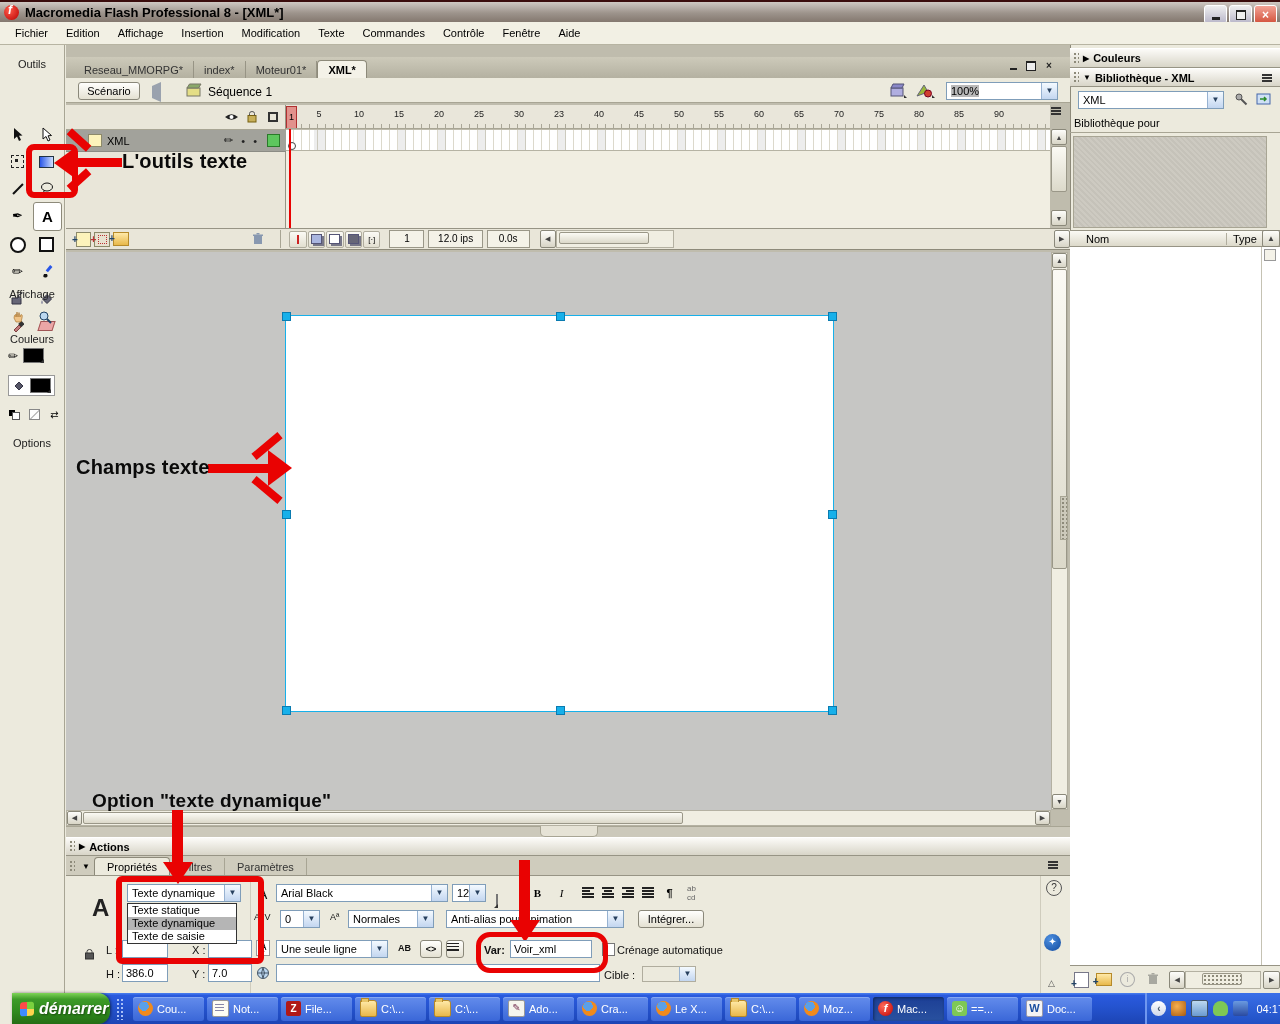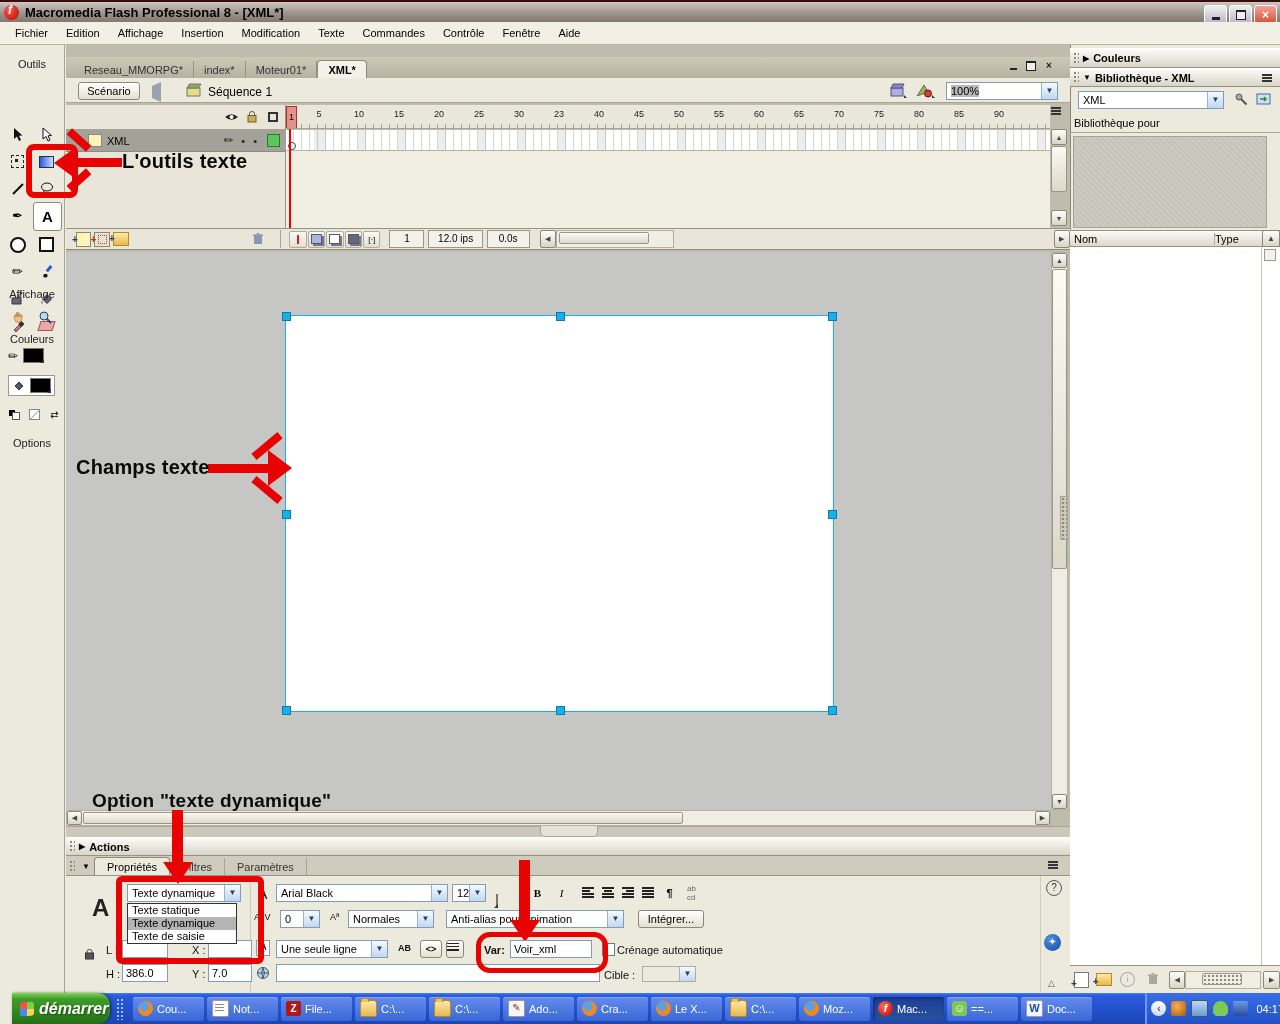--- a/index.html
+++ b/index.html
@@ -663,22 +663,22 @@
         <line x1="7" y1="7" x2="12.5" y2="12.5" stroke="#555" stroke-width="2"></line>
       </svg></span>
   <span class="abs" style="left:1256px;top:93px;"><svg width="16" height="13">
         <rect x="1" y="1" width="13" height="10" fill="#cfe0f5" stroke="#4466aa"></rect>
         <path d="M4 6 H10 M8 4 L10 6 L8 8" stroke="#2a8a2a" fill="none" stroke-width="1.5"></path>
       </svg></span>
   <div class="abs" style="left:1074px;top:117px;width:200px;font-size:11px;">Bibliothèque pour</div>
   <div class="abs" style="left:1070px;top:132px;width:210px;height:1px;background:#a8a594;"></div>
   <div class="abs lib-preview" style="left:1073px;top:136px;width:194px;height:92px;"></div>
   <div class="abs lib-cols" style="left:1070px;top:230px;width:210px;height:17px;">
-    <span style="margin-left:4px;width:140px;border-right:1px solid #b0ad9e;">Nom</span>
-    <span style="">Type</span>
+    <span style="margin-left:16px;width:140px;border-right:1px solid #b0ad9e;">Nom</span>
+    <span style="margin-left:6px;">Type</span>
     <span class="scroll-btn" style="margin-left:auto;width:16px;height:15px;font-size:8px;">▲</span>
   </div>
   <div class="abs" style="left:1070px;top:247px;width:192px;height:718px;background:#fff;border-right:1px solid #c5c2b3;"></div>
   <div class="abs" style="left:1262px;top:247px;width:18px;height:718px;background:#fff;">
     <span class="abs" style="left:2px;top:2px;width:12px;height:12px;border:1px solid #999;background:#f4f2e8;"></span>
   </div>
   <div class="abs" style="left:1070px;top:965px;width:210px;height:28px;background:#eceadd;border-top:1px solid #979485;display:flex;align-items:center;">
     <span style="margin-left:4px;position:relative;width:13px;height:14px;background:#fff;border:1px solid #778;">
         <b style="position:absolute;left:-4px;bottom:-2px;color:#246;font-size:10px;">+</b>
       </span>

